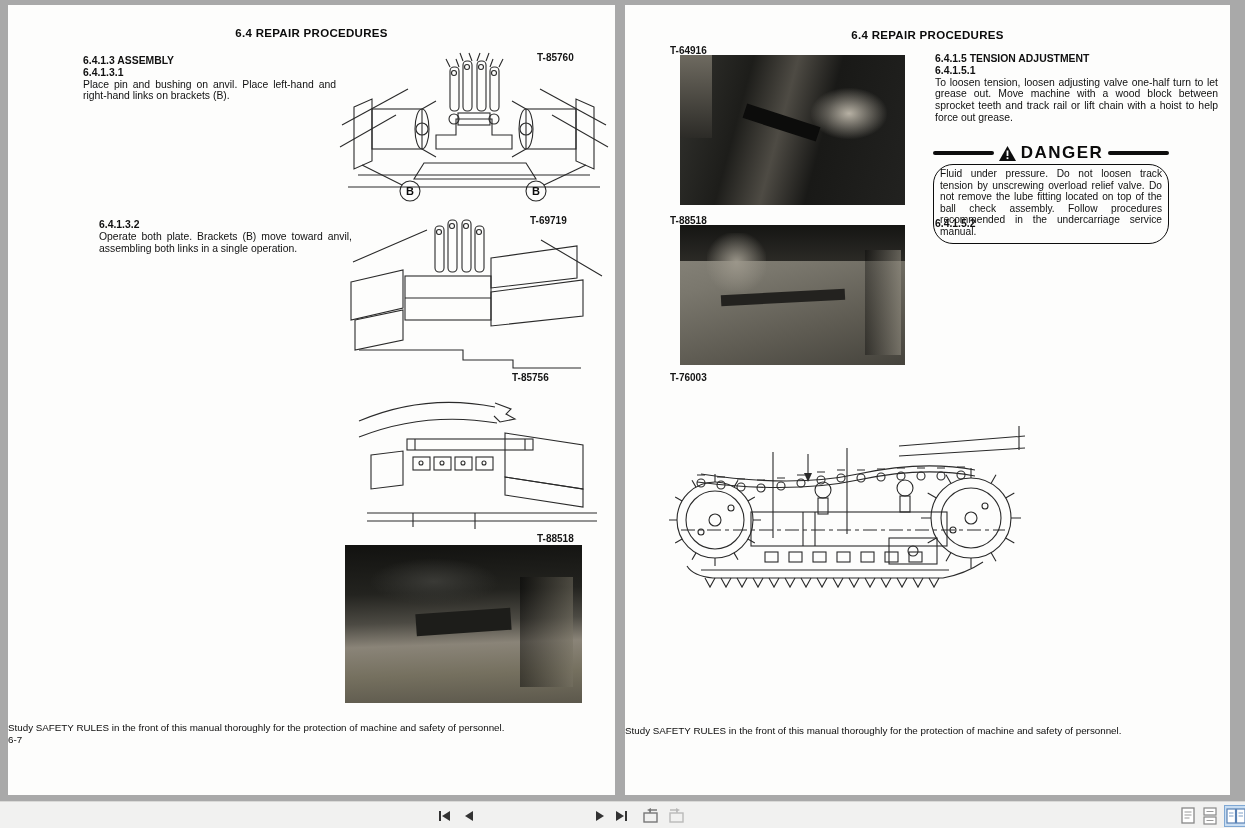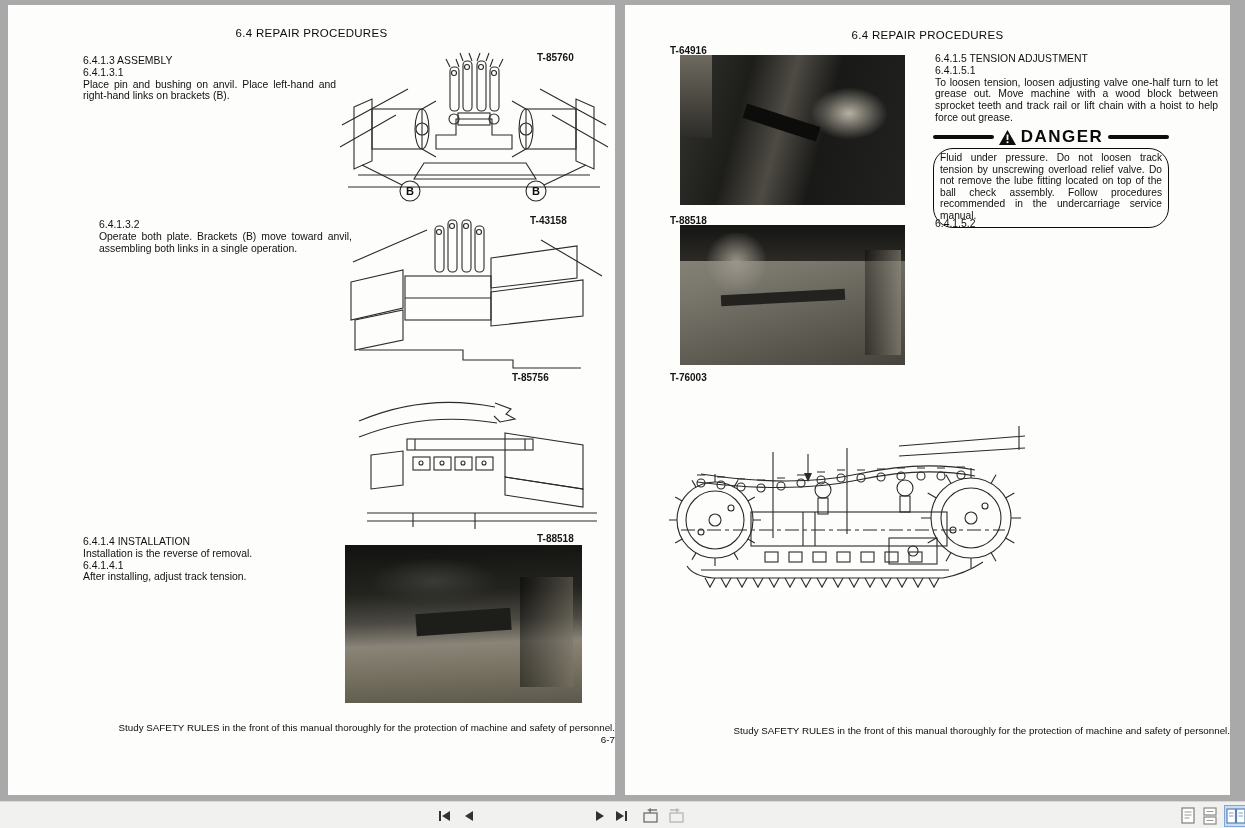--- a/index.html
+++ b/index.html
@@ -1,27 +1,27 @@
 <!DOCTYPE html>
 <html><head>
 <meta charset="utf-8">
 <style>
   html,body{margin:0;padding:0}
   body{width:1245px;height:828px;background:#a9a9a9;position:relative;overflow:hidden;
        font-family:"Liberation Sans",sans-serif;color:#101010}
   .page{position:absolute;top:5px;height:790px;background:#fdfdfc}
   #page-left{left:8px;width:607px}
   #page-right{left:625px;width:605px}
-  .hdr{position:absolute;width:100%;text-align:center;font-weight:400;font-size:11.5px;
+  .hdr{position:absolute;width:100%;text-align:center;font-weight:700;font-size:11.5px;
        letter-spacing:.3px;color:#0b0b0b}
   .col{position:absolute;font-size:10.4px;line-height:11.8px}
-  .h{font-weight:400}
+  .h{font-weight:700}
   .body{text-align:justify}
   .figlabel{position:absolute;font-size:10px;font-weight:700;color:#151515}
-  .footer{position:absolute;width:100%;text-align:right;font-size:9.8px;color:#0e0e0e}
+  .footer{position:absolute;width:100%;text-align:left;font-size:9.8px;color:#0e0e0e}
   svg.draw{position:absolute}
   .draw path,.draw rect,.draw circle,.draw ellipse,.draw polygon,.draw polyline
        {fill:none;stroke:#2a2a2a;stroke-width:1.1}
   .draw .fill{fill:#2a2a2a;stroke:none}
   .draw text{fill:#0d0d0d;stroke:none;font:700 11px "Liberation Sans",sans-serif;text-anchor:middle}
   .photo{position:absolute;overflow:hidden}
   .photo .blob{position:absolute}
   
   .danger-wrap{position:absolute}
   .danger-head{display:flex;align-items:center;gap:5px;height:20px}
@@ -87,21 +87,21 @@
       <circle cx="198" cy="140" r="10"></circle>
     <text x="72" y="144">B</text>
     <text x="198" y="144">B</text>
   </svg>
 
   <div class="col" style="left:91px;top:214px;width:253px">
     <div class="h">6.4.1.3.2</div>
     <div class="body">Operate both plate. Brackets (B) move toward anvil, assembling both links in a single operation.</div>
   </div>
 
-  <span class="figlabel" style="left:522px;top:210px">T-43158</span>
+  <span class="figlabel" style="left:522px;top:210px">T-69719</span>
   <svg class="draw" style="left:337px;top:213px" width="265" height="157" viewBox="0 0 265 157">
     <path d="M8 44 L82 12 M257 58 L196 22"></path>
     <polygon points="6,64 58,52 58,90 6,102"></polygon>
     <polygon points="10,102 58,92 58,122 10,132"></polygon>
     <polygon points="146,40 232,28 232,60 146,70"></polygon>
     <polygon points="146,74 238,62 238,98 146,108"></polygon>
     <rect x="60" y="58" width="86" height="44"></rect>
       <path d="M60 80 h86"></path>
     <rect x="90" y="8" width="9" height="46" rx="4"></rect>
       <rect x="103" y="2" width="9" height="52" rx="4"></rect>
@@ -129,26 +129,20 @@
     <circle cx="66" cy="86" r="2"></circle>
       <circle cx="87" cy="86" r="2"></circle>
       <circle cx="108" cy="86" r="2"></circle>
       <circle cx="129" cy="86" r="2"></circle>
     <polygon points="150,56 228,68 228,112 150,100"></polygon>
     <polygon points="150,100 228,112 228,130 150,118"></polygon>
     <polygon points="16,78 48,74 48,108 16,112"></polygon>
     <path d="M12 136 H242 M12 144 H242 M58 136 V150 M120 136 V152"></path>
   </svg>
 
-  <div class="col" style="left:75px;top:531px;width:253px">
-    <div class="h">6.4.1.4 INSTALLATION</div>
-    <div class="body">Installation is the reverse of removal.</div>
-    <div class="h">6.4.1.4.1</div>
-    <div class="body">After installing, adjust track tension.</div>
-  </div>
 
   <span class="figlabel" style="left:529px;top:528px">T-88518</span>
   <div class="photo" style="left:337px;top:540px;width:237px;height:158px;
        background:linear-gradient(178deg,#121210 0%,#23231f 30%,#4c4a43 48%,#8a8478 62%,#75705f 80%,#5c584c 100%)">
     <div class="blob" style="left:10%;top:8%;width:55%;height:30%;background:radial-gradient(ellipse,#3a3a36,rgba(20,20,18,0) 70%)"></div>
     <div class="blob" style="left:30%;top:42%;width:40%;height:14%;background:#1d1d1a;transform:rotate(-4deg)"></div>
     <div class="blob" style="left:74%;top:20%;width:22%;height:70%;background:linear-gradient(90deg,rgba(0,0,0,.45),rgba(120,115,100,.5))"></div>
   </div>
 
   <div class="footer" style="top:717px">Study SAFETY RULES in the front of this manual thoroughly for the protection of machine and safety of personnel.</div>
@@ -175,21 +169,21 @@
     <div class="blob" style="left:82%;top:18%;width:16%;height:75%;background:linear-gradient(90deg,rgba(0,0,0,.35),rgba(150,145,132,.55))"></div>
   </div>
   <span class="figlabel" style="left:45px;top:367px">T-76003</span>
 
   <div class="col" style="left:310px;top:48px;width:283px">
     <div class="h">6.4.1.5 TENSION ADJUSTMENT</div>
     <div class="h">6.4.1.5.1</div>
     <div class="body">To loosen tension, loosen adjusting valve one-half turn to let grease out. Move machine with a wood block between sprocket teeth and track rail or lift chain with a hoist to help force out grease.</div>
   </div>
 
-  <div class="danger-wrap" style="left:308px;top:122px;width:236px">
+  <div class="danger-wrap" style="left:308px;top:138px;width:236px">
     <div class="danger-head">
       <div class="dline"></div>
       <svg width="17" height="15" viewBox="0 0 17 15">
         <polygon points="8.5,0 17,15 0,15" fill="#0d0d0d"></polygon>
         <rect x="7.6" y="4.5" width="1.8" height="5.5" fill="#fff"></rect>
         <rect x="7.6" y="11.3" width="1.8" height="1.8" fill="#fff"></rect>
       </svg>
       <span class="dtitle">DANGER</span>
       <div class="dline"></div>
     </div>

